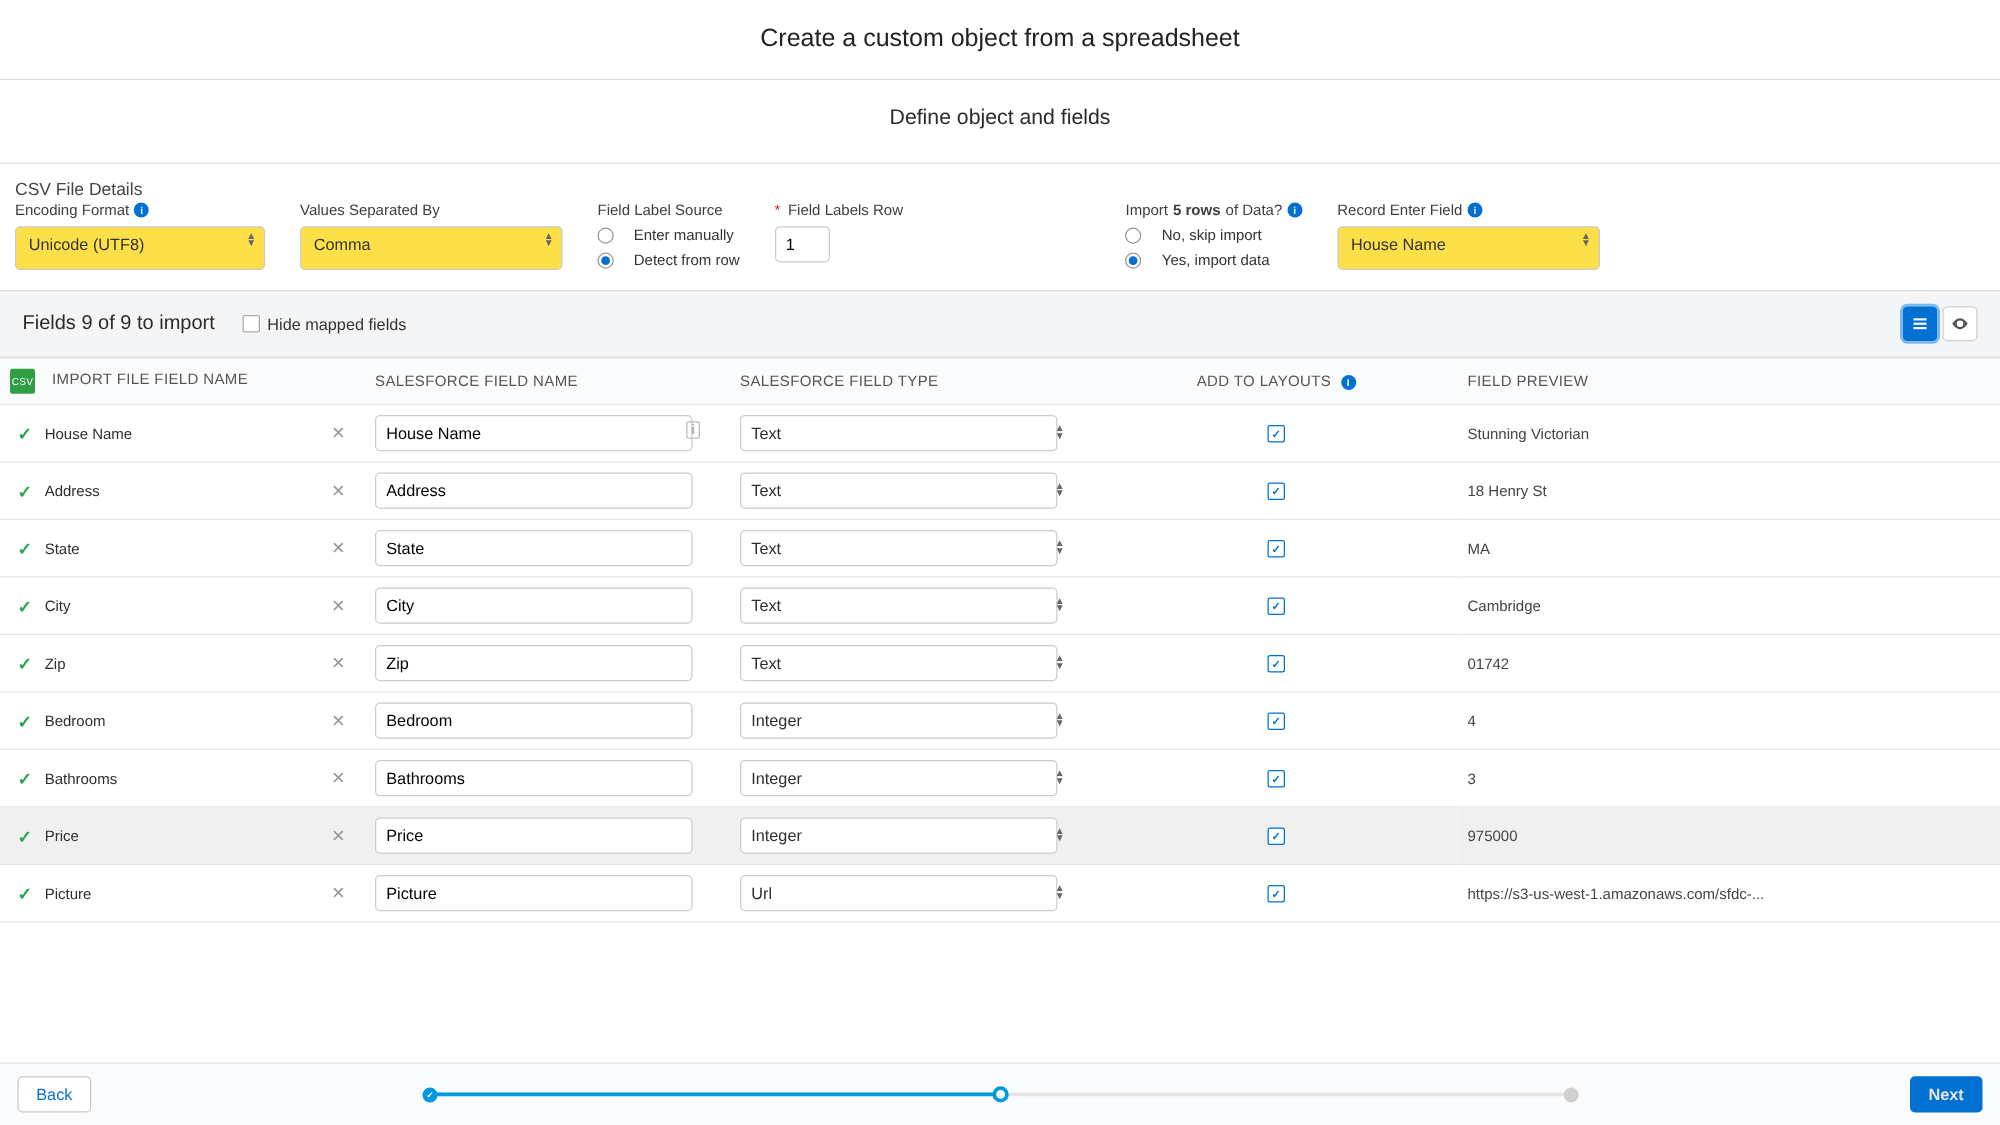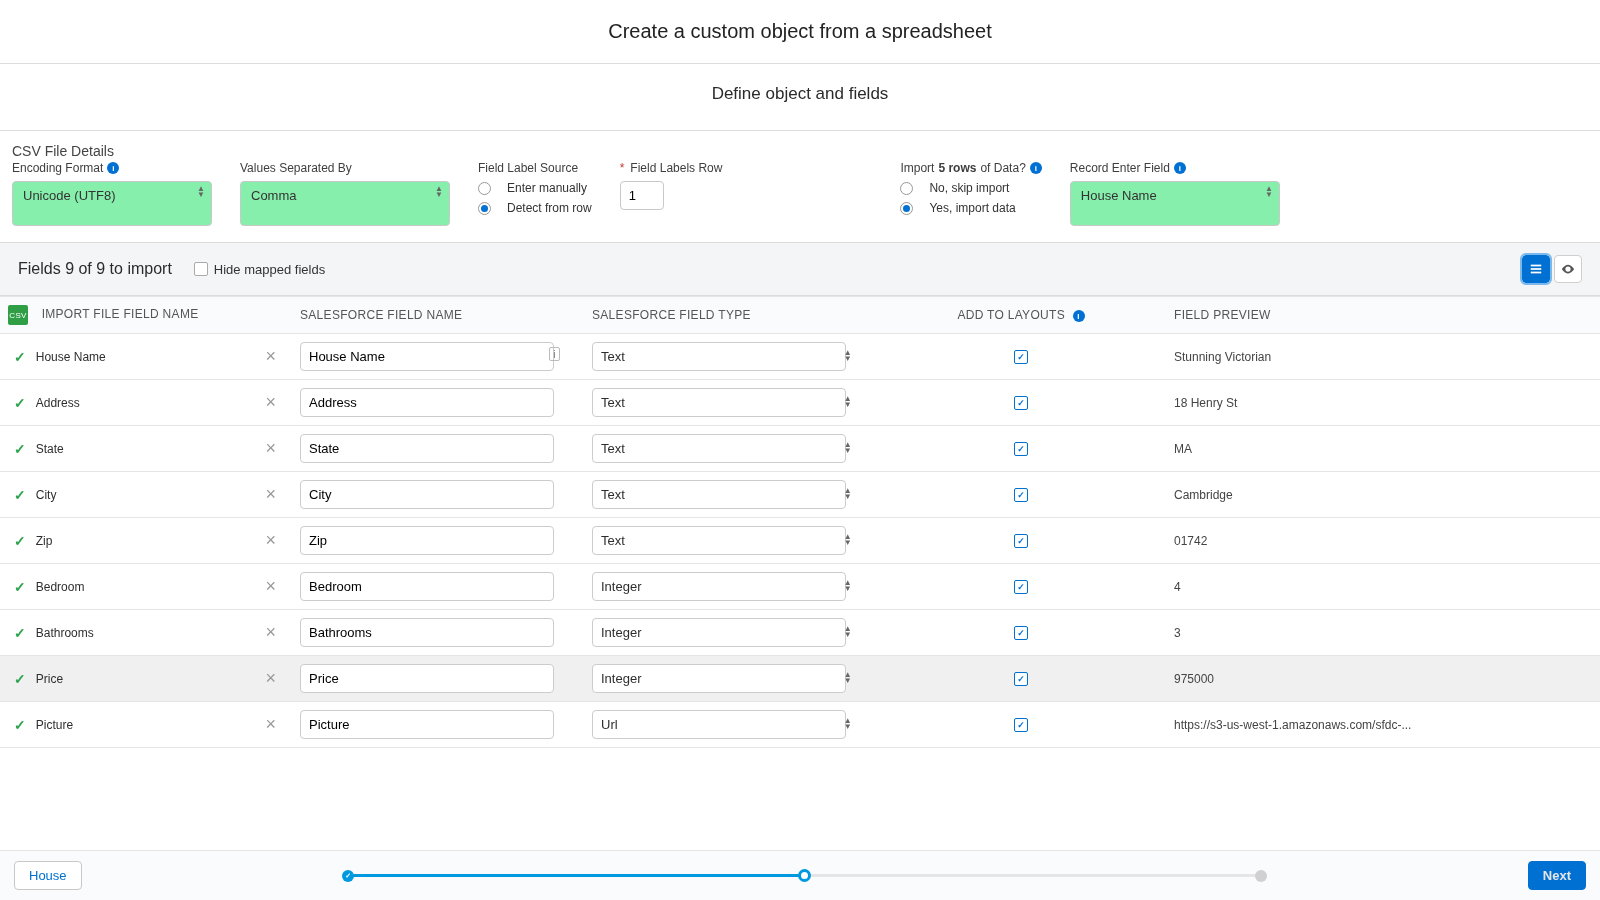--- a/index.html
+++ b/index.html
@@ -42,21 +42,21 @@
   }
   .csv-col { display: flex; flex-direction: column; gap: 6px; }
   .csv-col .hdr { color: #3e3e3e; font-size: 12px; display: flex; align-items: center; gap: 4px;}
   .info-icon {
     width: 12px; height: 12px; border-radius: 50%;
     background: #0070d2; display: inline-flex; align-items:center; justify-content:center;
     color:#fff; font-size:8px; font-weight:700;
   }
   .select-like {
     border: 1px solid #c9c9c9; border-radius: 4px;
-    padding: 6px 22px 22px 10px; min-width: 200px; background:#86efac;
+    padding: 6px 22px 12px 10px; min-width: 200px; background:#fde047;
     position: relative; font-size: 13px; color:#333;
   }
   .select-like .stepper {
     position:absolute; right:6px; top:4px;
     display:flex; flex-direction:column; line-height:6px; font-size:8px; color:#666;
   }
   .radio-group { display:flex; flex-direction:column; gap:6px; }
   .radio-item { display:flex; align-items:center; gap:16px; color:#333; }
   .radio {
     width:13px; height:13px; border-radius:50%; border:1px solid #999;
@@ -537,21 +537,21 @@
     </td>
     <td class="layout-cell">
       <span class="checkbox checked"></span>
     </td>
     <td class="preview-cell">https://s3-us-west-1.amazonaws.com/sfdc-...</td>
   </tr>
     </tbody>
 </table>
 
 <div class="footer">
-  <button class="btn">House</button>
+  <button class="btn">Back</button>
   <div class="progress">
     <div class="progress-line"></div>
     <div class="progress-line-fill"></div>
     <span class="step done"></span>
     <span class="step current"></span>
     <span class="step pending"></span>
   </div>
   <button class="btn primary">Next</button>
 </div>
 

